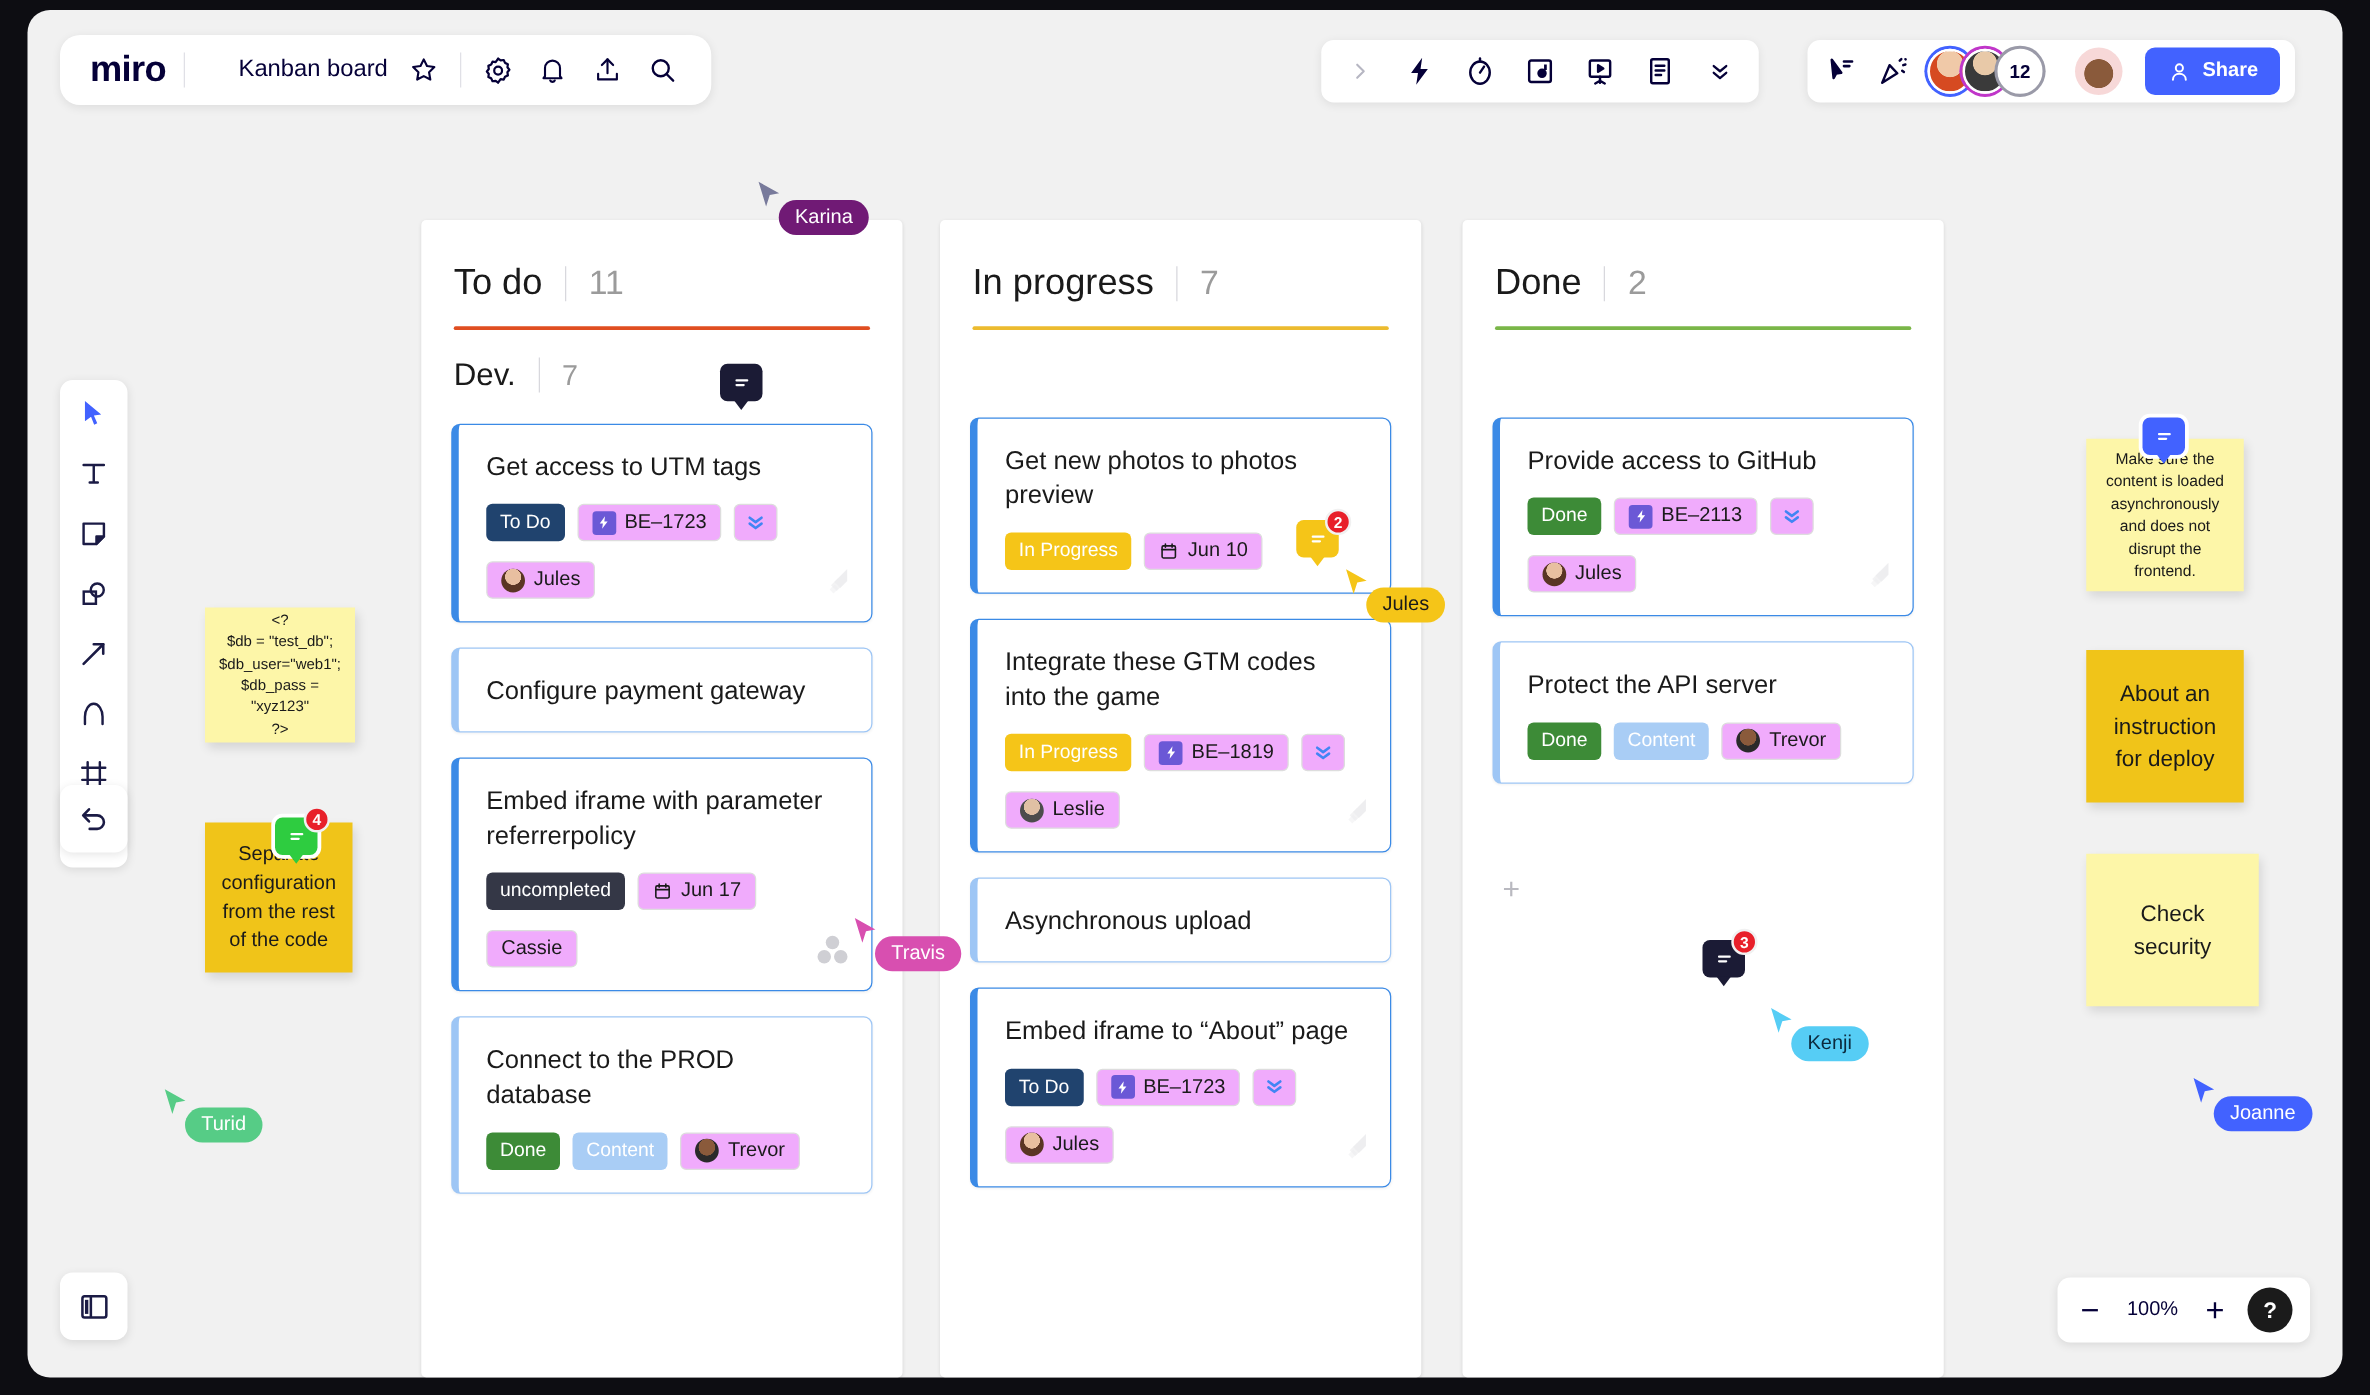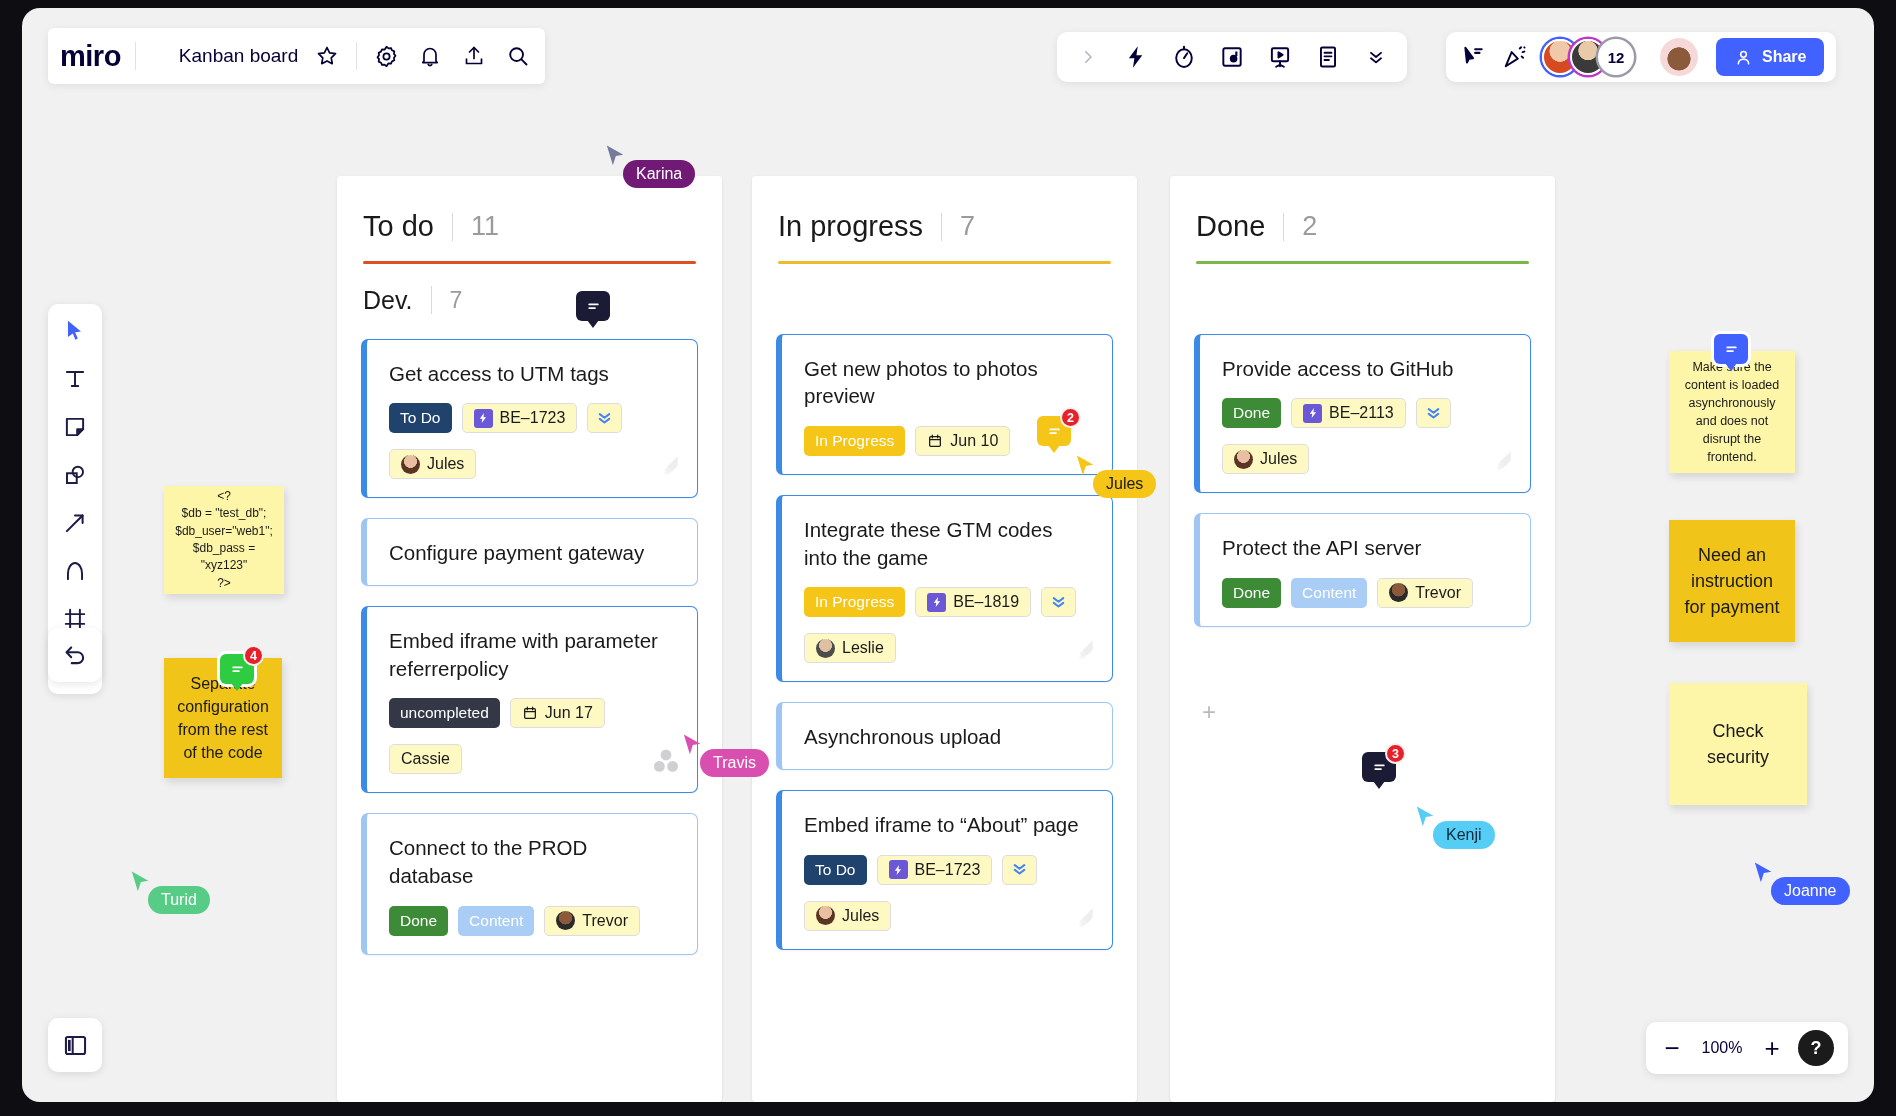--- a/index.html
+++ b/index.html
@@ -16,22 +16,22 @@
     background: #f1f1f1;
     border-radius: 18px;
     overflow: hidden;
   }
   
   #canvas { position: absolute; inset: 0; }
 
   
   .topbar-left {
     position: absolute; left: 26px; top: 20px;
-    height: 56px; background: #fff; border-radius: 6px;
-    display: flex; align-items: center; padding: 0 12px;
+    height: 56px; background: #fff; border-radius: 16px;
+    display: flex; align-items: center; padding: 0 24px;
     box-shadow: 0 2px 8px rgba(0,0,0,.08);
     gap: 14px;
   }
   .miro-logo { font-size: 29px; font-weight: 700; color: #050038; letter-spacing: -.5px; }
   .vdiv { width: 1px; height: 28px; background: #e0e0e6; }
   .board-title { font-size: 19px; color: #050038; font-weight: 400; margin-left: 29px; }
   .ticon { width: 30px; height: 30px; display: flex; align-items: center; justify-content: center; cursor: pointer; }
   .ticon svg { display: block; }
 
   .topbar-center {
@@ -120,21 +120,21 @@
     padding: 20px 22px 18px 22px;
     box-shadow: 0 1px 2px rgba(0,0,0,.05);
   }
   .card.sel { border-color:#3b8ae6; border-left-color:#3b8ae6; }
   .card-title { font-size: 20.5px; color: #1a1a1a; line-height: 1.35; }
   .chips { display:flex; flex-wrap:wrap; align-items:center; gap: 10px; margin-top: 16px; }
   .chip {
     display:inline-flex; align-items:center; gap:7px; height: 30px;
     padding: 0 11px; border-radius: 5px; font-size: 16px; white-space:nowrap;
   }
-  .chip-outline { background:#fef9c3; border:1px solid #ddd; color:#1a1a1a; }
+  .chip-outline { background:#f0abfc; border:1px solid #ddd; color:#1a1a1a; }
   .chip-todo { background:#20436e; color:#fff; font-size:15.5px; }
   .chip-inprog { background:#f5c518; color:#fff; font-size:15.5px; }
   .chip-done { background:#3d8b37; color:#fff; font-size:15.5px; }
   .chip-uncompleted { background:#343746; color:#fff; font-size:15.5px; }
   .chip-content { background:#a9cdf5; color:#fff; font-size:15.5px; }
   .jira-sq { width:19px; height:19px; background:#6b58d6; border-radius:3px;
              display:flex;align-items:center;justify-content:center; }
   .chevron-chip { padding: 0 7px; }
   .mini-av { width:19px; height:19px; border-radius:50%; background-size:cover; display:block; }
   .card-corner { position:absolute; right:16px; bottom:14px; opacity:.30; }
@@ -171,21 +171,21 @@
   <div id="canvas">
 
     <div id="stickies">
         <div class="sticky" style="left: 142px; top: 478px; width: 120px; height: 108px; background: rgb(253, 246, 168); font-size: 12px; white-space: pre-line;"><span>&lt;?
 $db = "test_db";
 $db_user="web1";
 $db_pass = "xyz123"
 ?&gt;</span></div>
         <div class="sticky" style="left: 142px; top: 650px; width: 118px; height: 120px; background: rgb(240, 196, 25); font-size: 16px; white-space: pre-line;"><span>Separate configuration from the rest of the code</span></div>
         <div class="sticky" style="left: 1647px; top: 343px; width: 126px; height: 122px; background: rgb(253, 246, 168); font-size: 12.5px; white-space: pre-line;"><span>Make sure the content is loaded asynchronously and does not disrupt the frontend.</span></div>
-        <div class="sticky" style="left: 1647px; top: 512px; width: 126px; height: 122px; background: rgb(240, 196, 25); font-size: 18px; white-space: pre-line;"><span>Need an instruction for payment</span></div>
+        <div class="sticky" style="left: 1647px; top: 512px; width: 126px; height: 122px; background: rgb(240, 196, 25); font-size: 18px; white-space: pre-line;"><span>About an instruction for deploy</span></div>
         <div class="sticky" style="left: 1647px; top: 675px; width: 138px; height: 122px; background: rgb(253, 246, 168); font-size: 18px; white-space: pre-line;"><span>Check security</span></div>
       </div>
 
     <div id="columns">
         <div class="column" style="left: 315px; top: 168px; width: 385px; height: 926px;">
           <div class="col-head">
       <div class="col-title-row">
         <span class="col-title">To do</span>
         <span class="col-sep"></span>
         <span class="col-count">11</span>

